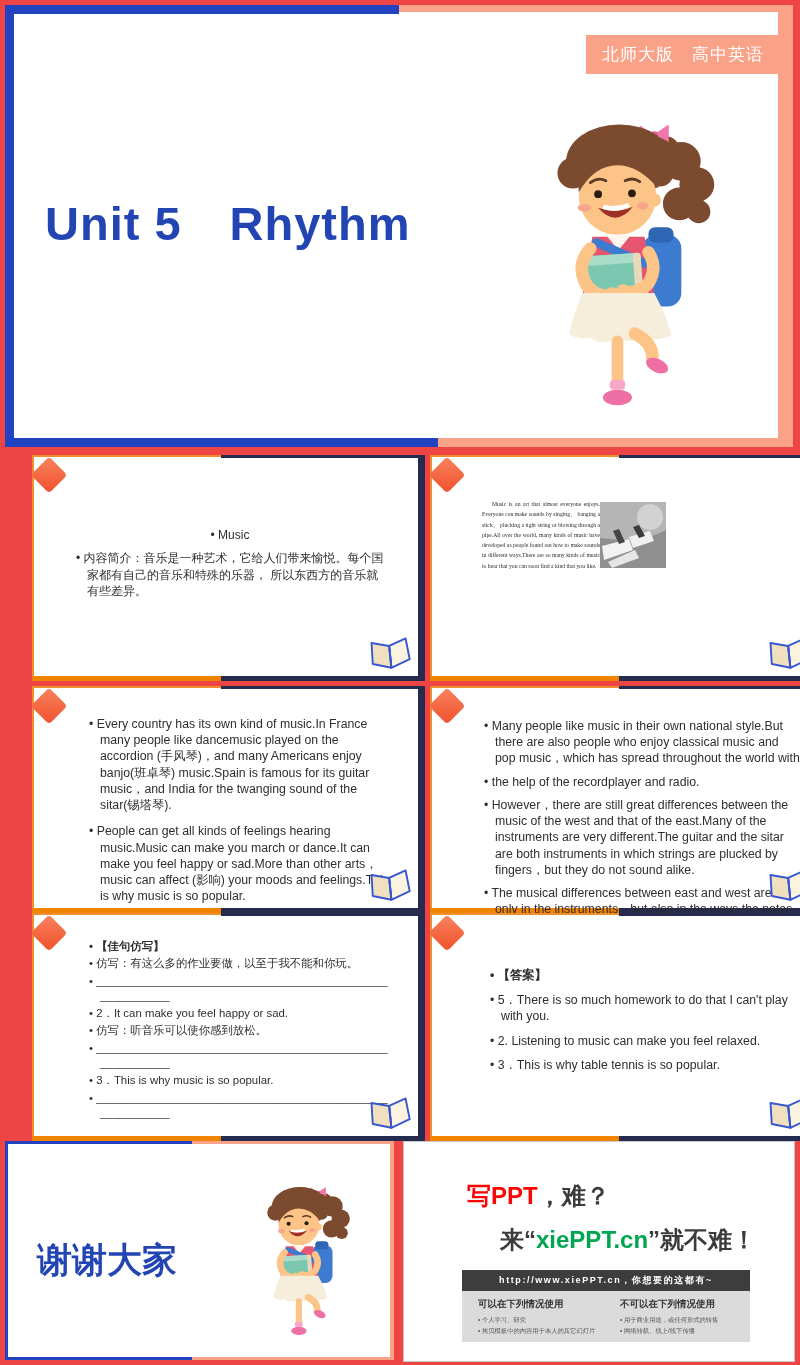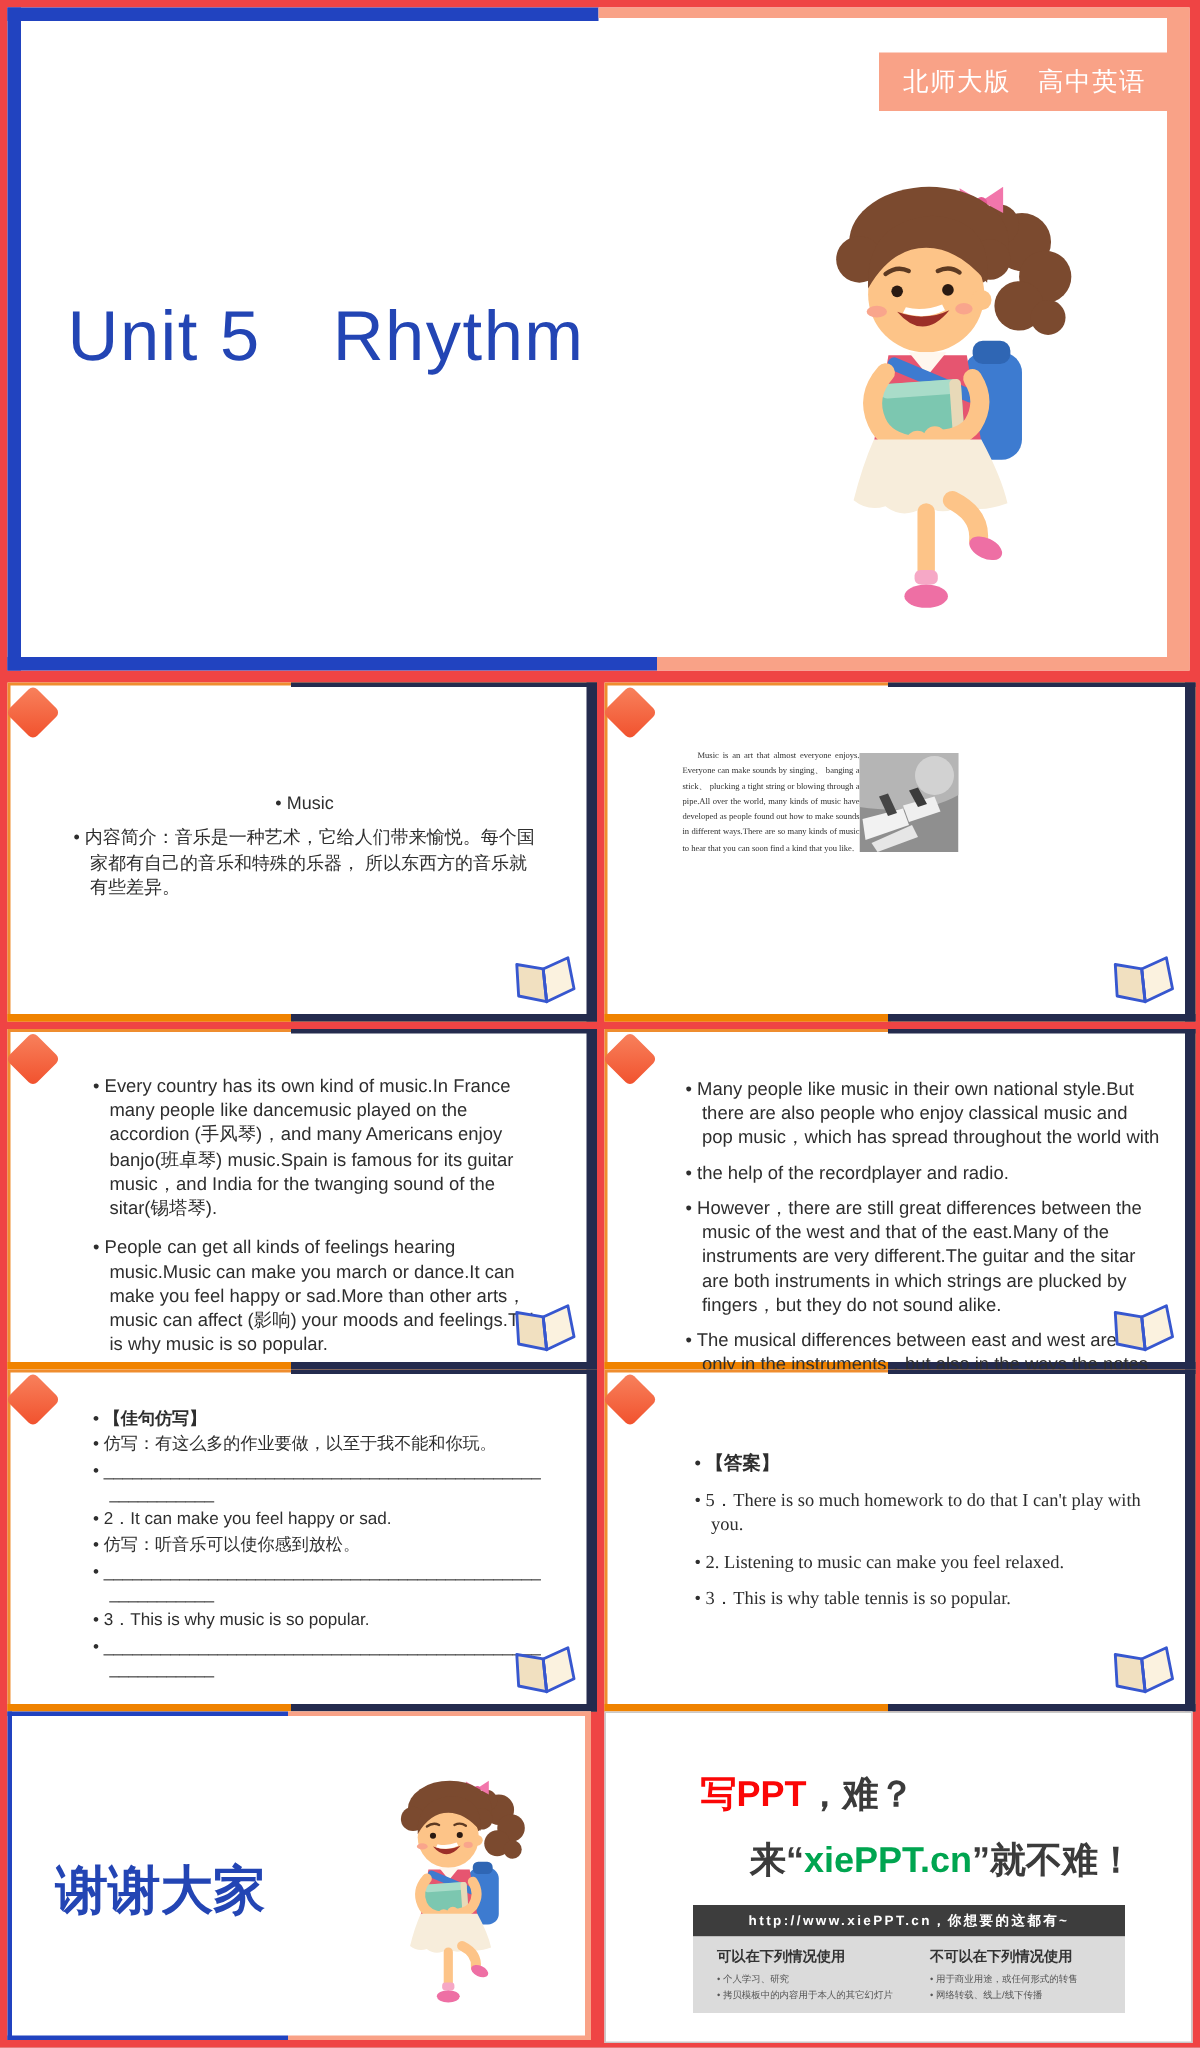--- a/index.html
+++ b/index.html
@@ -22,25 +22,25 @@
   .p-s1{left:5px;top:5px;width:788px;height:442px;}
   .b{position:absolute;}
   .s1-left{left:0;top:0;width:9px;height:100%;background:var(--blue);}
   .s1-top-blue{left:0;top:0;width:50%;height:9px;background:var(--blue);}
   .s1-top-salmon{left:50%;right:0;top:0;height:7px;background:var(--salmon);}
   .s1-right{right:0;top:0;width:15px;height:100%;background:var(--salmon);}
   .s1-bot-blue{left:0;bottom:0;width:55%;height:9px;background:var(--blue);}
   .s1-bot-salmon{left:55%;right:0;bottom:0;height:9px;background:var(--salmon);}
   .badge{position:absolute;top:30px;right:13px;width:194px;height:39px;background:var(--salmon);
          color:#fff;font-size:17px;letter-spacing:1px;display:flex;align-items:center;justify-content:center;}
-  .unit-title{position:absolute;left:40px;top:188px;margin:0;font-size:47px;font-weight:normal;color:var(--blue2);letter-spacing:1px;}
+  .unit-title{position:absolute;left:40px;top:188px;margin:0;font-size:47px;font-weight:bold;color:var(--blue2);letter-spacing:1px;}
   .girl-big{position:absolute;left:528px;top:106px;width:196px;height:300px;}
 
   
-  .card{border:2px solid var(--orange);}
+  .card{border:2px solid var(--orange);margin-left:27px;}
   .bar-right{top:-2px;bottom:-2px;right:-2px;width:7px;background:var(--navy);}
   .bar-top-n{top:-2px;left:48%;right:-2px;height:3px;background:var(--navy);}
   .bar-bot-o{bottom:-2px;left:-2px;width:49%;height:5px;background:var(--orange2);}
   .bar-bot-n{bottom:-2px;left:48%;right:-2px;height:5px;background:var(--navy);}
   .diamond{position:absolute;left:2px;top:5px;width:26px;height:26px;border-radius:4px;
            background:linear-gradient(135deg,#f8835e,#f1502c);transform:rotate(45deg);}
   .book{position:absolute;right:12px;bottom:8px;width:42px;height:33px;transform:rotate(-6deg);}
 
   .p-s2{left:5px;top:455px;width:389px;height:222px;}
   .p-s3{left:403px;top:455px;width:390px;height:222px;}
@@ -65,21 +65,21 @@
   .s4-content .bullet{margin-bottom:10px;}
 
   .s5-content{position:absolute;left:52px;top:30px;width:318px;font-size:12.3px;line-height:1.32;}
   .s5-content .bullet{margin-bottom:7px;}
 
   .s6-content{position:absolute;left:55px;top:24px;width:303px;font-size:11.4px;line-height:1.34;}
   .s6-content .bullet{margin-bottom:2px;}
   .s6-head{font-weight:bold;}
   .blankline{word-break:break-all;letter-spacing:0;margin-bottom:5px;}
 
-  .s7-content{position:absolute;left:58px;top:52px;width:302px;font-size:12.3px;line-height:1.35;font-family:Liberation Serif, serif;}
+  .s7-content{position:absolute;left:58px;top:52px;width:302px;font-size:12.3px;line-height:1.35;}
   .s7-content .bullet{margin-bottom:8px;}
   .red-line{color:#f20d0d;font-weight:bold;}
 
   
   .card-blue{background:#fff;}
   .cb-top-blue{left:0;top:0;width:48%;height:3px;background:var(--blue);}
   .cb-top-salmon{left:48%;right:0;top:0;height:3px;background:var(--salmon);}
   .cb-left{left:0;top:0;width:3px;height:100%;background:var(--blue);}
   .cb-right{right:0;top:0;width:4px;height:100%;background:var(--salmon);}
   .cb-bot-blue{left:0;bottom:0;width:48%;height:3px;background:var(--blue);}

